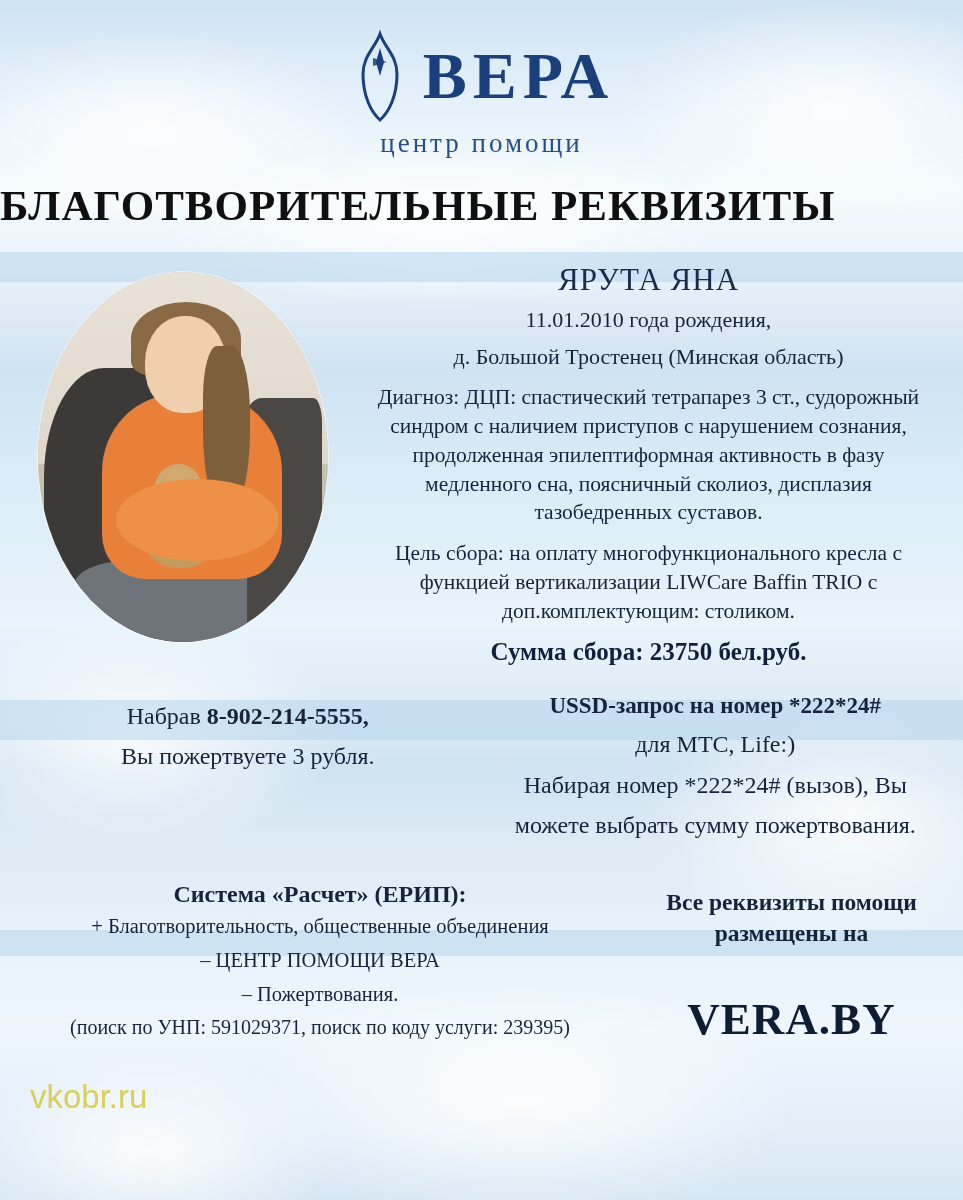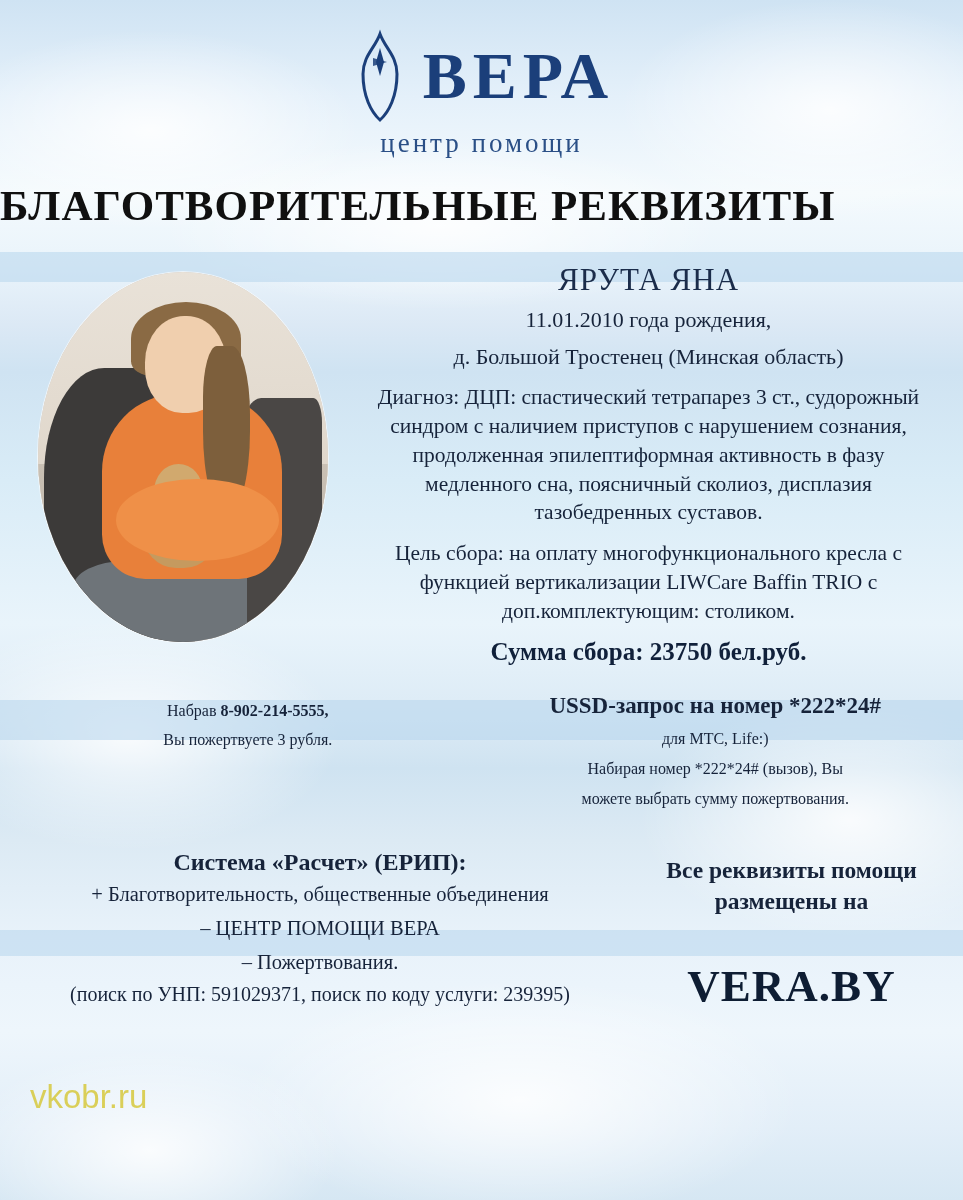--- a/index.html
+++ b/index.html
@@ -235,21 +235,21 @@
     flex: 1;
     text-align: center;
     color: #16233a;
   }
   .mid-h {
     font-size: 23px;
     font-weight: bold;
     line-height: 1.25;
   }
   .mid-l {
-    font-size: 16px;
+    font-size: 24px;
     line-height: 1.35;
     margin-top: 8px;
   }
   .bold-inline { font-weight: bold; }
 
   .bottom {
     position: relative;
     z-index: 2;
     display: flex;
     margin-top: 40px;

